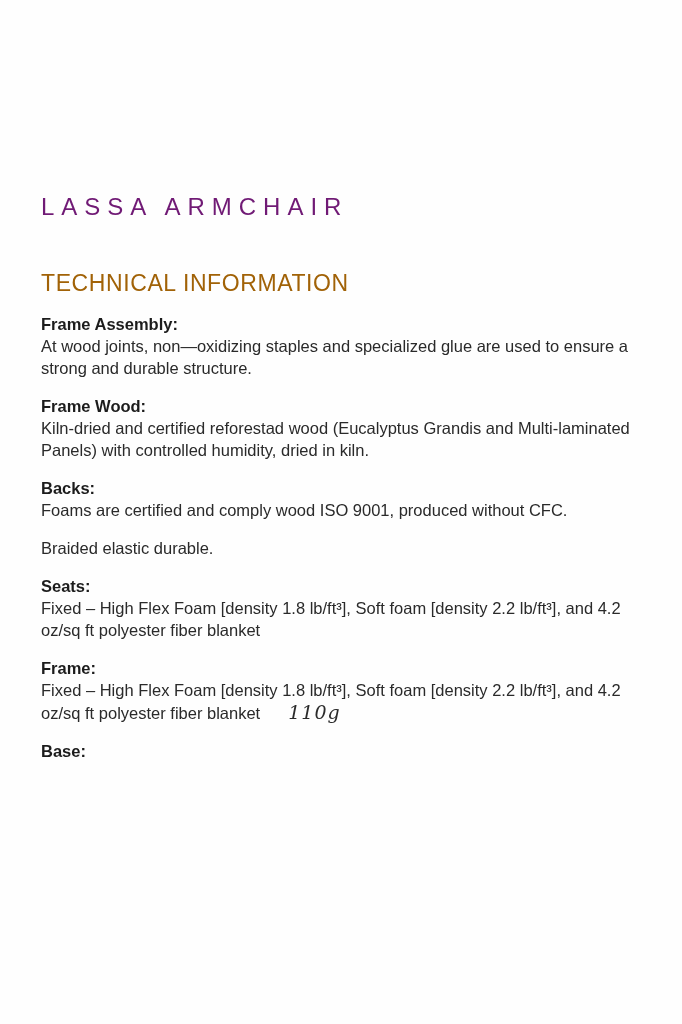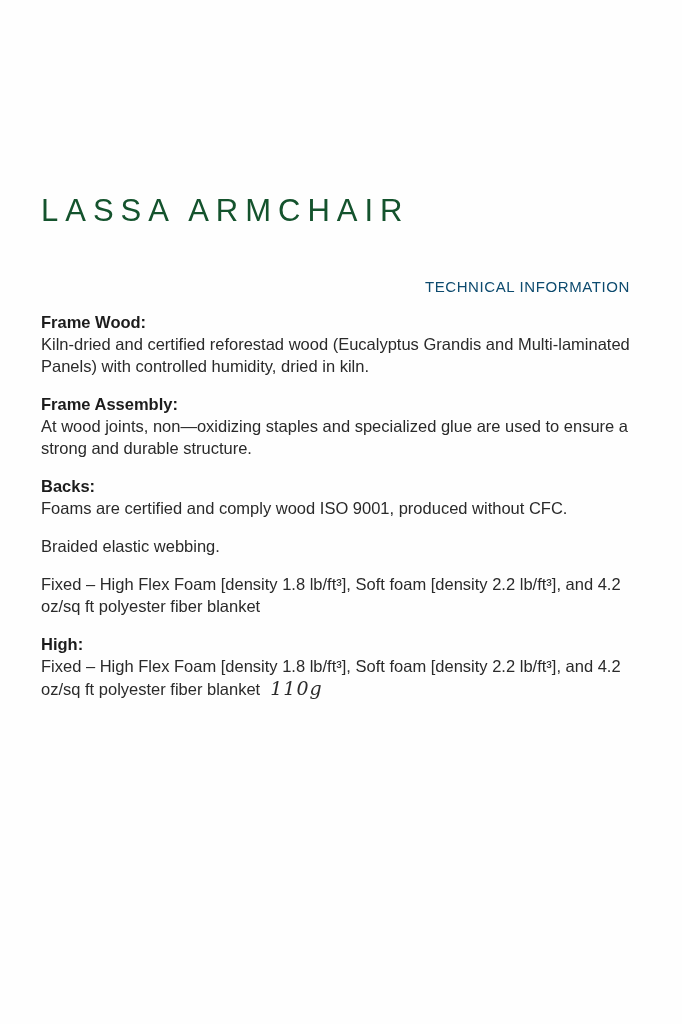--- a/index.html
+++ b/index.html
@@ -13,32 +13,31 @@
     height: 1024px;
     background: #fefefe;
     font-family: "Liberation Sans", sans-serif;
     color: #1f1f1f;
     overflow: hidden;
     box-sizing: border-box;
     padding: 193px 52px 0 41px;
   }
   .product-title {
     margin: 0;
-    font-size: 31px;
+    font-size: 24px;
     font-weight: 400;
     letter-spacing: 7px;
-    color: #14532d;
+    color: #701a75;
   }
   .doc-subtitle {
     margin: 49px 0 16px 0;
-    font-size: 15px;
+    font-size: 23px;
     font-weight: 500;
     letter-spacing: 0.6px;
-    color: #0c4a6e;
-    text-align: right;
+    color: #a16207;
   }
   .spec-section {
     margin: 0 0 16px 0;
     max-width: 592px;
   }
   .spec-heading {
     margin: 0;
     font-size: 16.5px;
     font-weight: 700;
     line-height: 22px;
@@ -50,56 +49,58 @@
     font-weight: 400;
     line-height: 22px;
     color: #2a2a2a;
   }
   .handwritten {
     font-family: "DejaVu Serif", serif;
     font-style: italic;
     font-size: 19px;
     letter-spacing: 1px;
     color: #2b2b2b;
-    padding-left: 10px;
+    padding-left: 28px;
   }
 </style>
 </head>
 <body>
 
 <div class="page">
 
   <h1 class="product-title">LASSA ARMCHAIR</h1>
 
   <h2 class="doc-subtitle">TECHNICAL INFORMATION</h2>
 
   <section class="spec-section">
-    <h3 class="spec-heading">Frame Wood:</h3>
-    <p class="spec-body">Kiln-dried and certified reforestad wood (Eucalyptus Grandis and Multi-laminated Panels) with controlled humidity, dried in kiln.</p>
+    <h3 class="spec-heading">Frame Assembly:</h3>
+    <p class="spec-body">At wood joints, non—oxidizing staples and specialized glue are used to ensure a strong and durable structure.</p>
   </section>
 
   <section class="spec-section">
-    <h3 class="spec-heading">Frame Assembly:</h3>
-    <p class="spec-body">At wood joints, non—oxidizing staples and specialized glue are used to ensure a strong and durable structure.</p>
+    <h3 class="spec-heading">Frame Wood:</h3>
+    <p class="spec-body">Kiln-dried and certified reforestad wood (Eucalyptus Grandis and Multi-laminated Panels) with controlled humidity, dried in kiln.</p>
   </section>
 
   <section class="spec-section">
     <h3 class="spec-heading">Backs:</h3>
     <p class="spec-body">Foams are certified and comply wood ISO 9001, produced without CFC.</p>
   </section>
 
   <section class="spec-section">
-    <p class="spec-body">Braided elastic webbing.</p>
+    <p class="spec-body">Braided elastic durable.</p>
   </section>
 
   <section class="spec-section">
+    <h3 class="spec-heading">Seats:</h3>
     <p class="spec-body">Fixed – High Flex Foam [density 1.8 lb/ft³], Soft foam [density 2.2 lb/ft³], and 4.2 oz/sq ft polyester fiber blanket</p>
   </section>
 
   <section class="spec-section">
-    <h3 class="spec-heading">High:</h3>
+    <h3 class="spec-heading">Frame:</h3>
     <p class="spec-body"><span>Fixed – High Flex Foam [density 1.8 lb/ft³], Soft foam [density 2.2 lb/ft³], and 4.2 oz/sq ft polyester fiber blanket</span><span class="handwritten">110g</span></p>
   </section>
 
   <section class="spec-section">
+    <h3 class="spec-heading">Base:</h3>
   </section>
 
 </div>
 
 </body></html>

